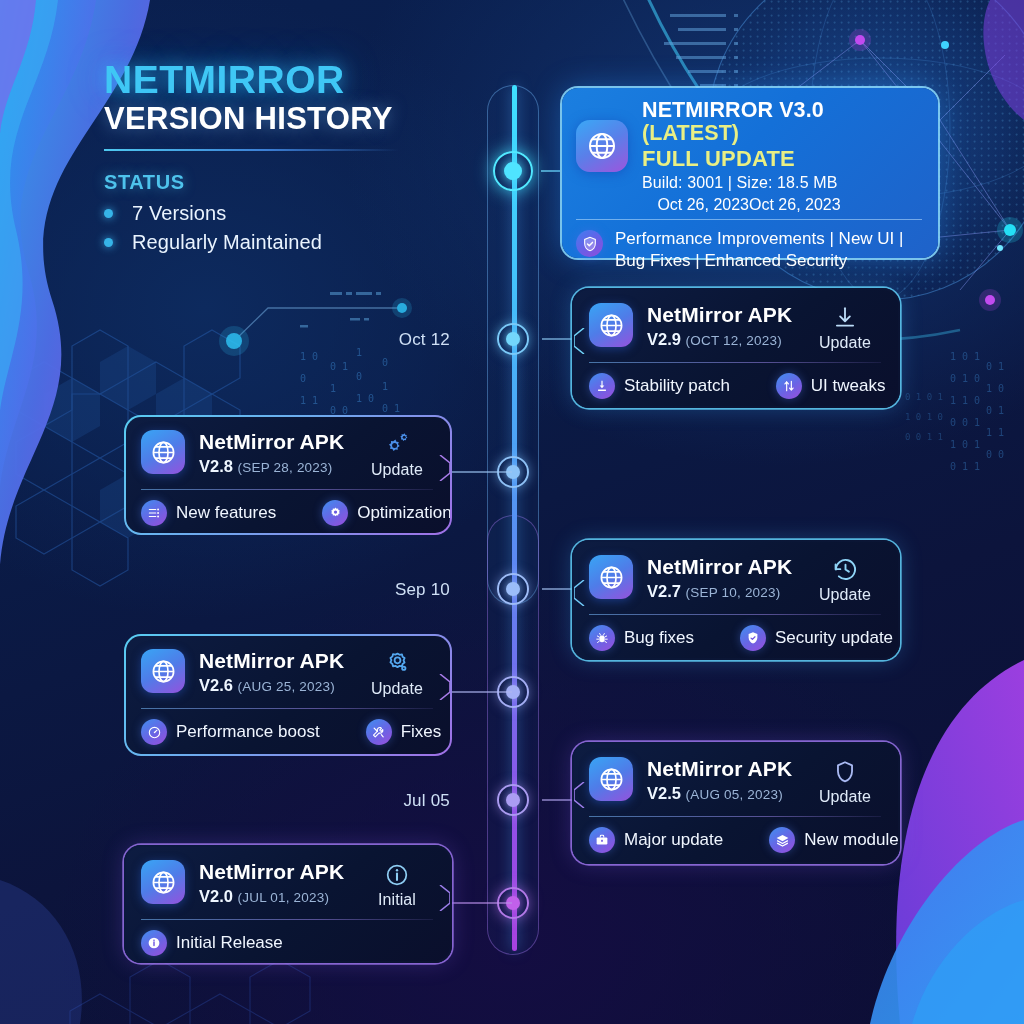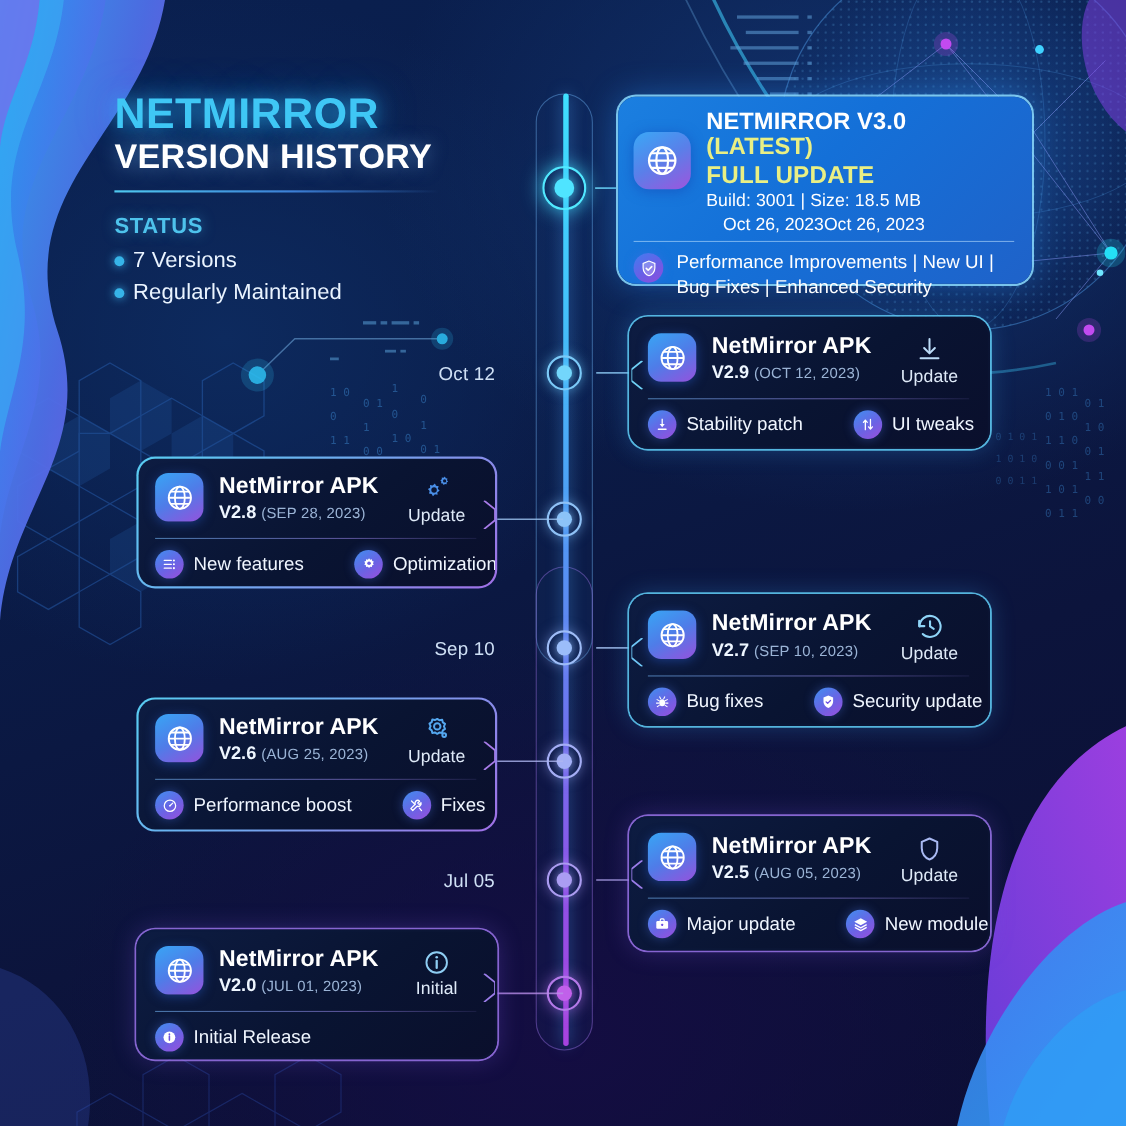--- a/index.html
+++ b/index.html
@@ -16,41 +16,41 @@
     position:absolute; inset:0;
     background:
       radial-gradient(ellipse 700px 520px at 76% 14%, #12336e 0%, rgba(10,30,75,0) 62%),
       radial-gradient(ellipse 560px 480px at 20% 30%, #0d2a5e 0%, rgba(8,22,58,0) 65%),
       radial-gradient(ellipse 700px 560px at 50% 92%, #140d42 0%, rgba(9,14,48,0) 66%),
       linear-gradient(160deg,#0a2050 0%,#0a1c48 35%,#0c143c 65%,#0b0e33 100%);
   }
   .svg-layer { position:absolute; inset:0; width:1024px; height:1024px; }
 
   
-  .header { position:absolute; left:104px; top:84px; width:380px; }
+  .header { position:absolute; left:104px; top:60px; width:380px; }
   .brand {
     font-size:39px; font-weight:bold; letter-spacing:.5px; line-height:1.02;
     color:#3fc7f5;
     text-shadow:0 0 18px rgba(50,190,250,.75),0 0 40px rgba(40,160,255,.45);
   }
   .subtitle {
     font-size:31px; font-weight:bold; color:#ffffff; letter-spacing:.3px;
     line-height:1.12; margin-top:2px;
     text-shadow:0 0 16px rgba(130,200,255,.5);
   }
   .rule {
     margin-top:13px; width:295px; height:2px;
     background:linear-gradient(90deg,#4fc9f0 0%,#3c7fd6 55%,rgba(60,120,210,0) 100%);
   }
   .status-title {
     margin-top:20px; font-size:20px; font-weight:bold; color:#4ec3ec;
     letter-spacing:.6px; text-shadow:0 0 12px rgba(70,190,240,.55);
   }
   .status-list { margin-top:8px; }
-  .status-item { display:flex; align-items:center; gap:8px; margin-bottom:6px; }
+  .status-item { display:flex; align-items:center; gap:19px; margin-bottom:6px; }
   .status-dot {
     width:9px; height:9px; border-radius:50%; background:#36b4e8;
     box-shadow:0 0 9px rgba(60,180,240,.95); flex:none;
   }
   .status-text { font-size:20px; color:#eaf4ff; letter-spacing:.1px; }
 
   
   .rail-wrap { position:absolute; left:487px; top:85px; width:52px; height:870px; }
   .rail-capsule {
     position:absolute; inset:0; border-radius:26px;

